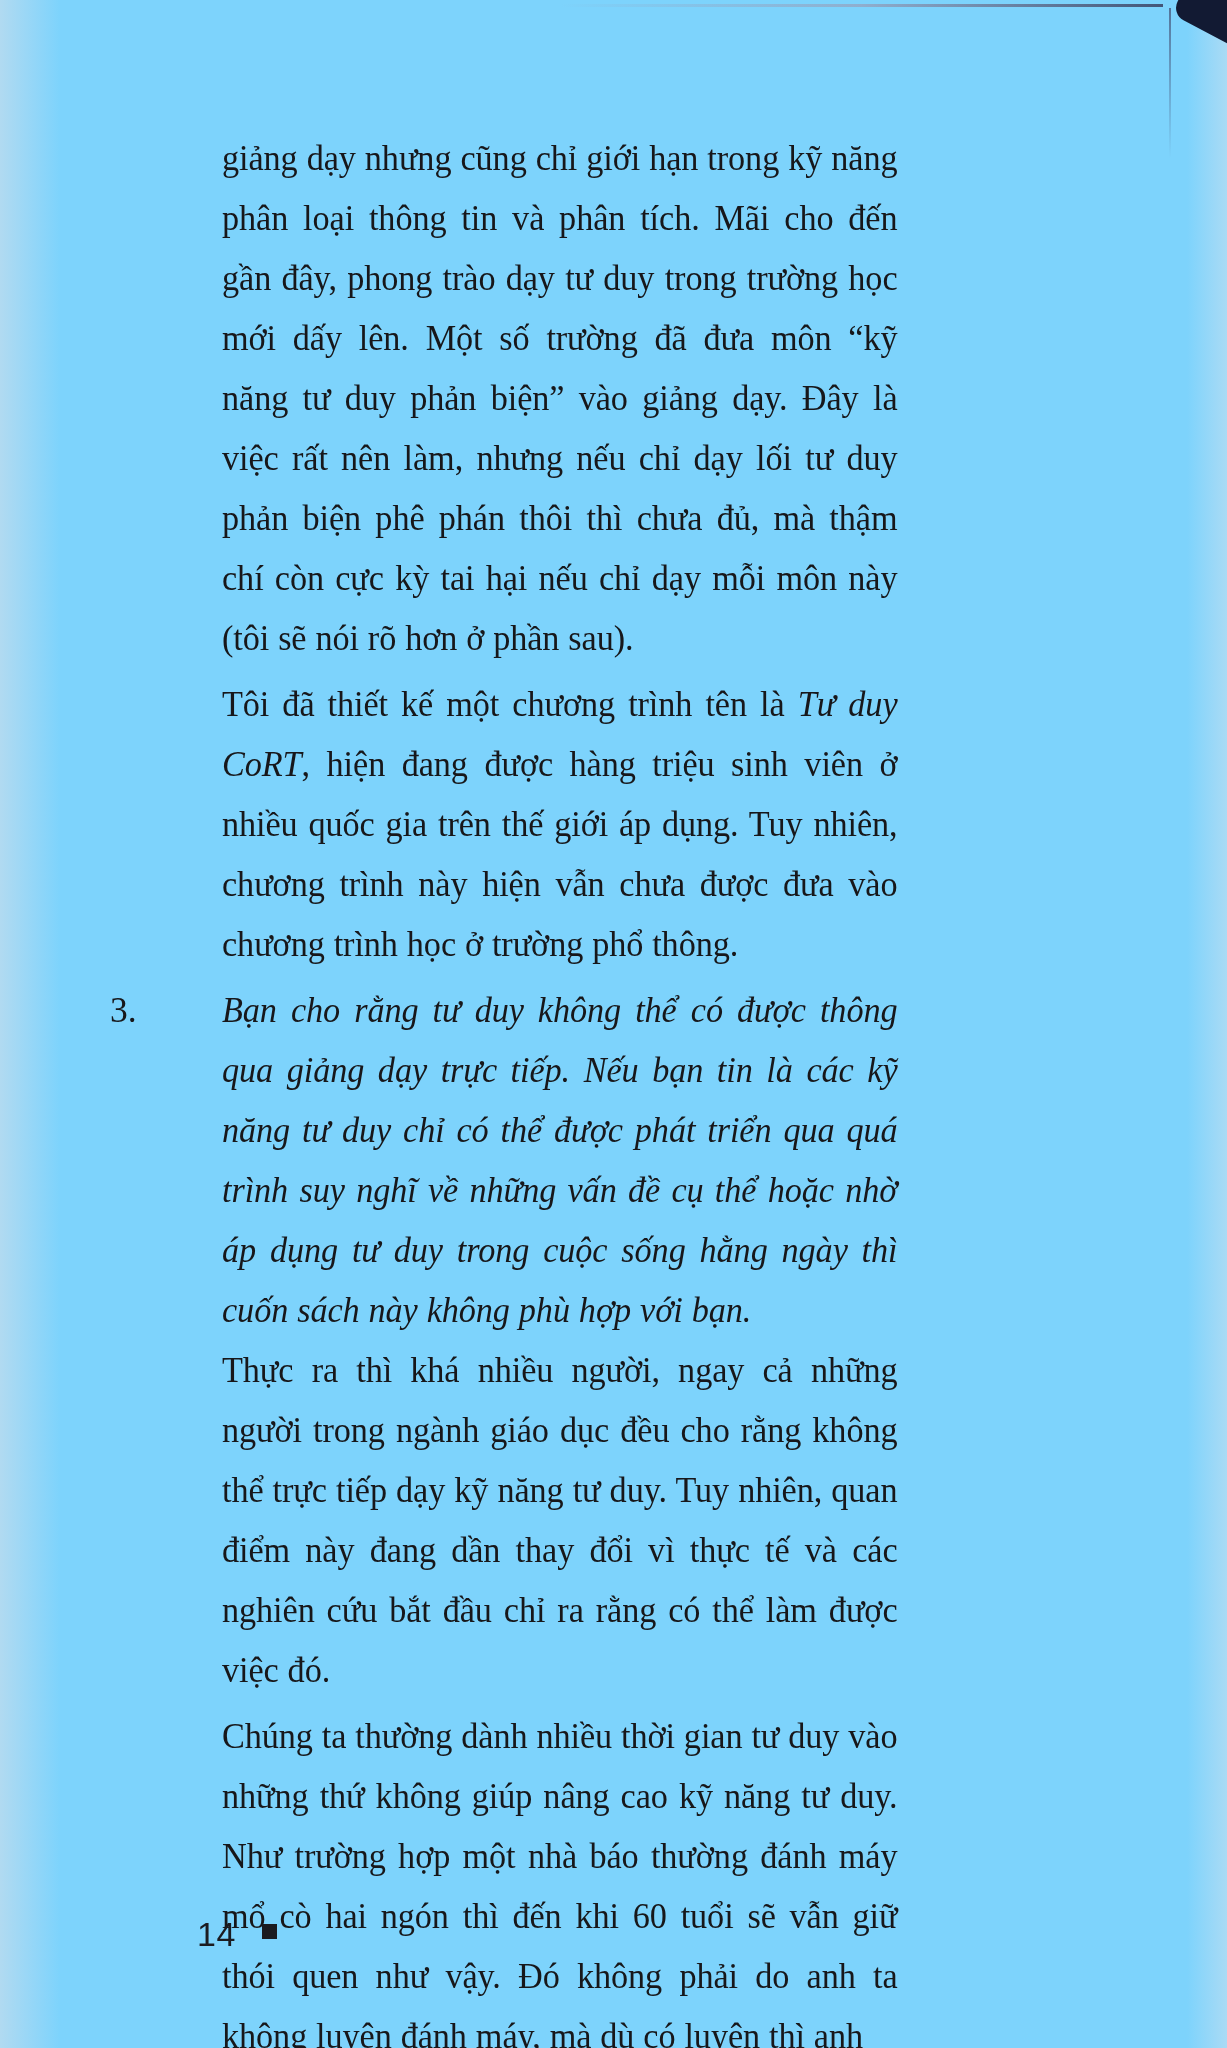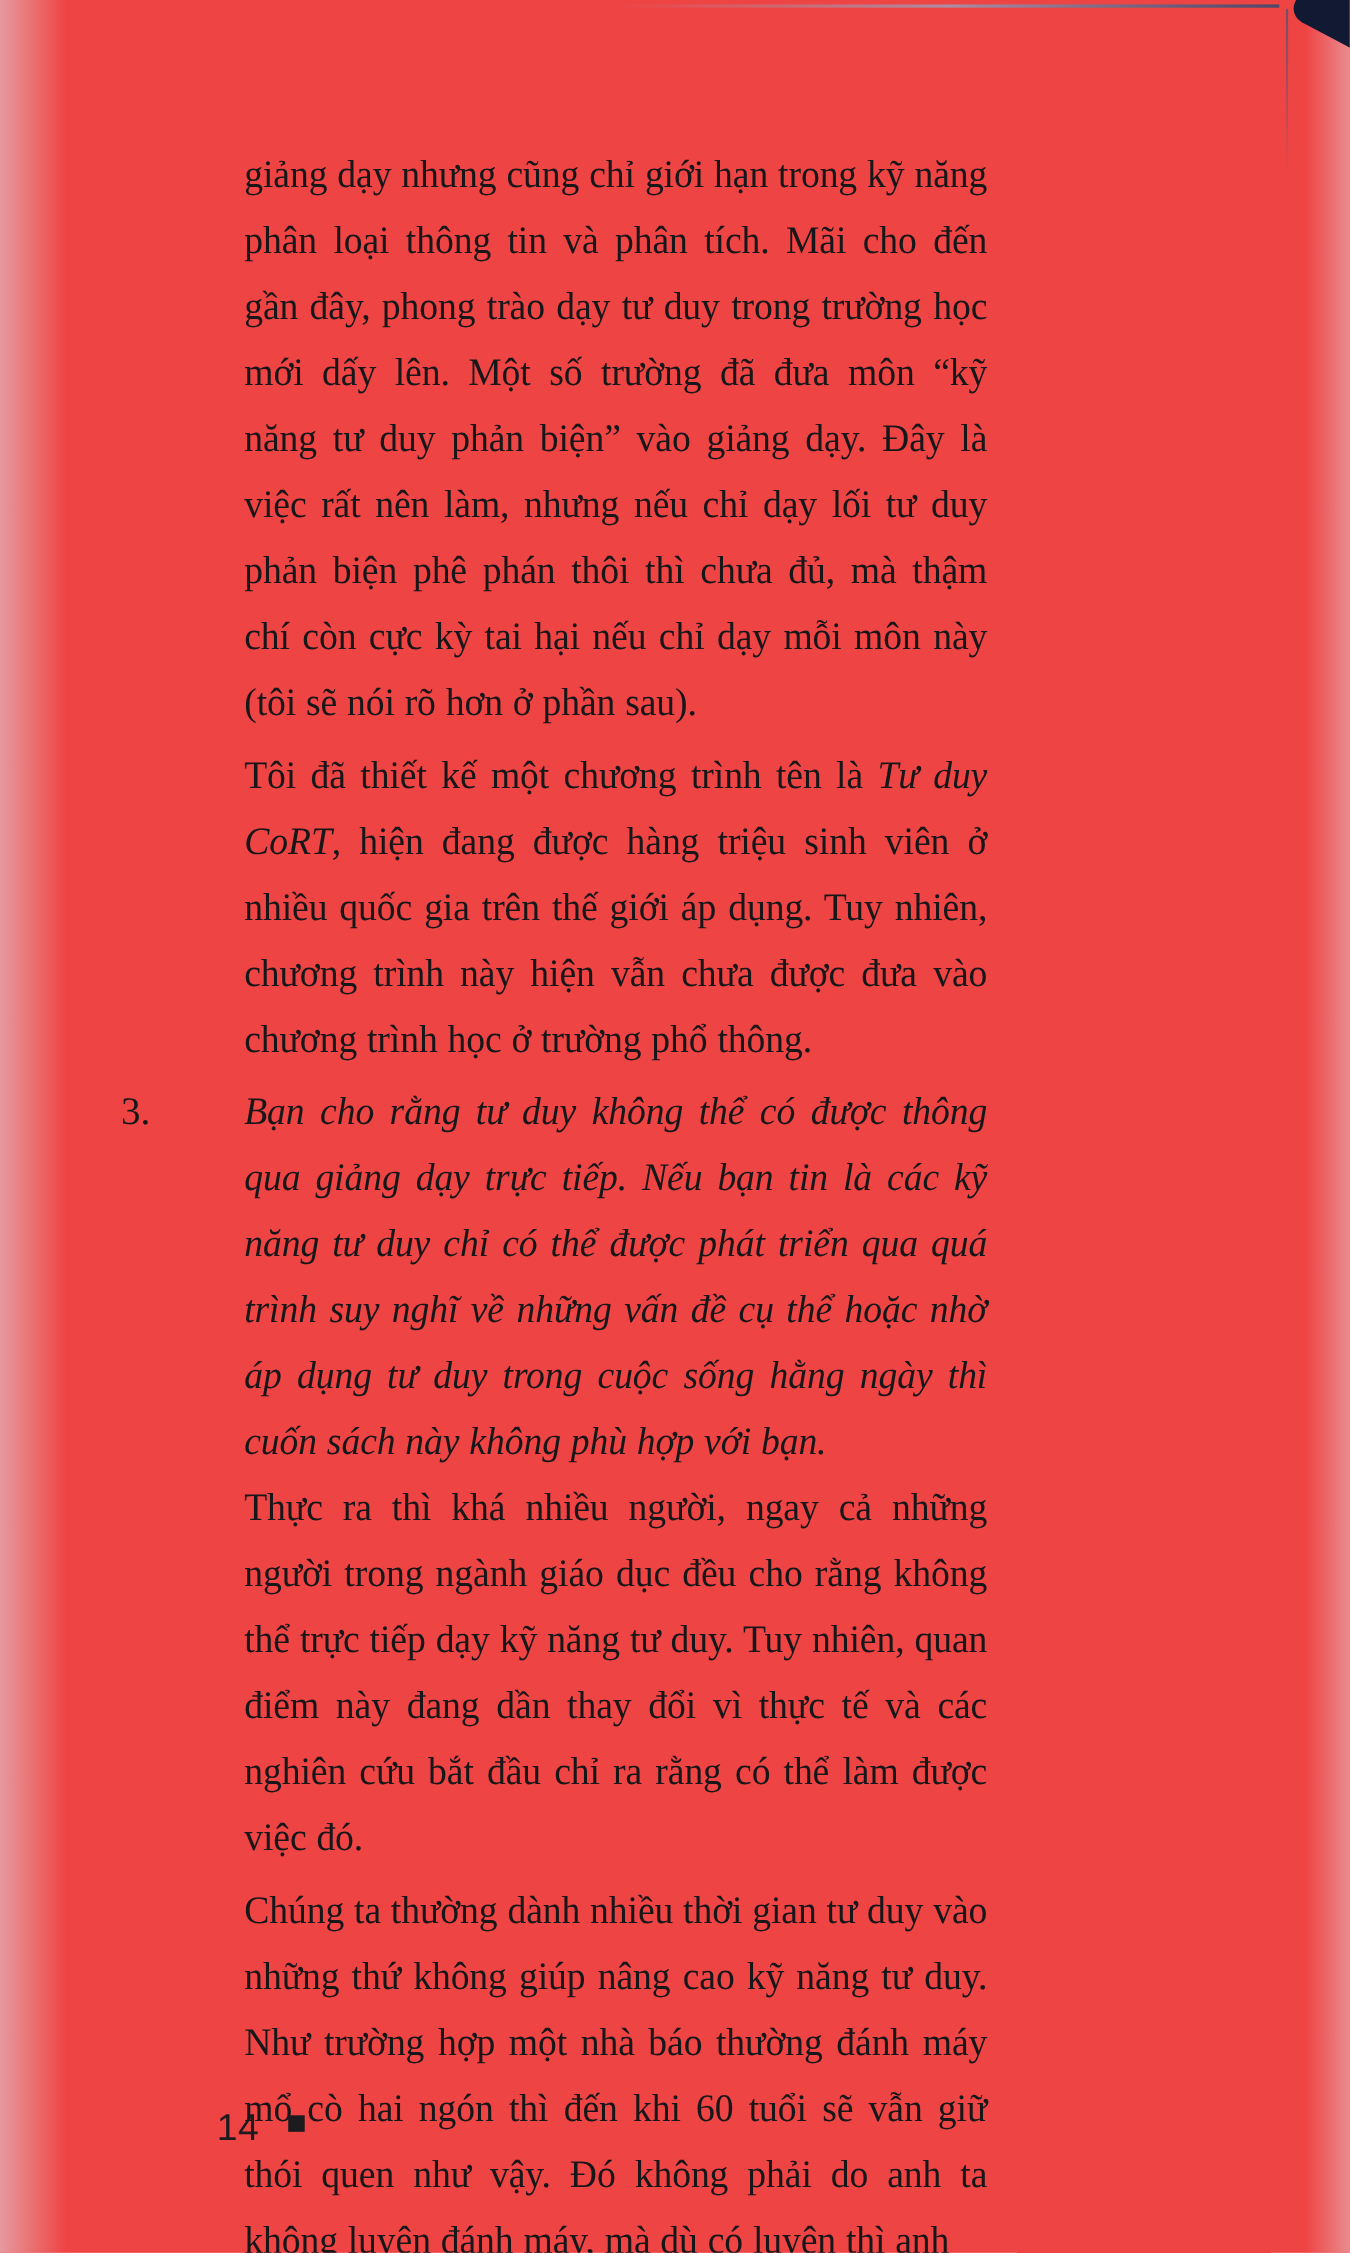--- a/index.html
+++ b/index.html
@@ -12,21 +12,21 @@
     background: #ffffff;
     font-family: "Liberation Serif", serif;
     overflow: hidden;
     position: relative;
   }
 
   
   .page {
     position: absolute;
     inset: 0;
-    background: #ef4444;
+    background: #7dd3fc;
     overflow: hidden;
   }
   
   .gutter-shade {
     position: absolute;
     left: 0; top: 0;
     width: 60px; height: 100%;
     background: linear-gradient(to right, rgba(220,224,232,0.55), rgba(255,255,255,0));
     pointer-events: none;
   }

